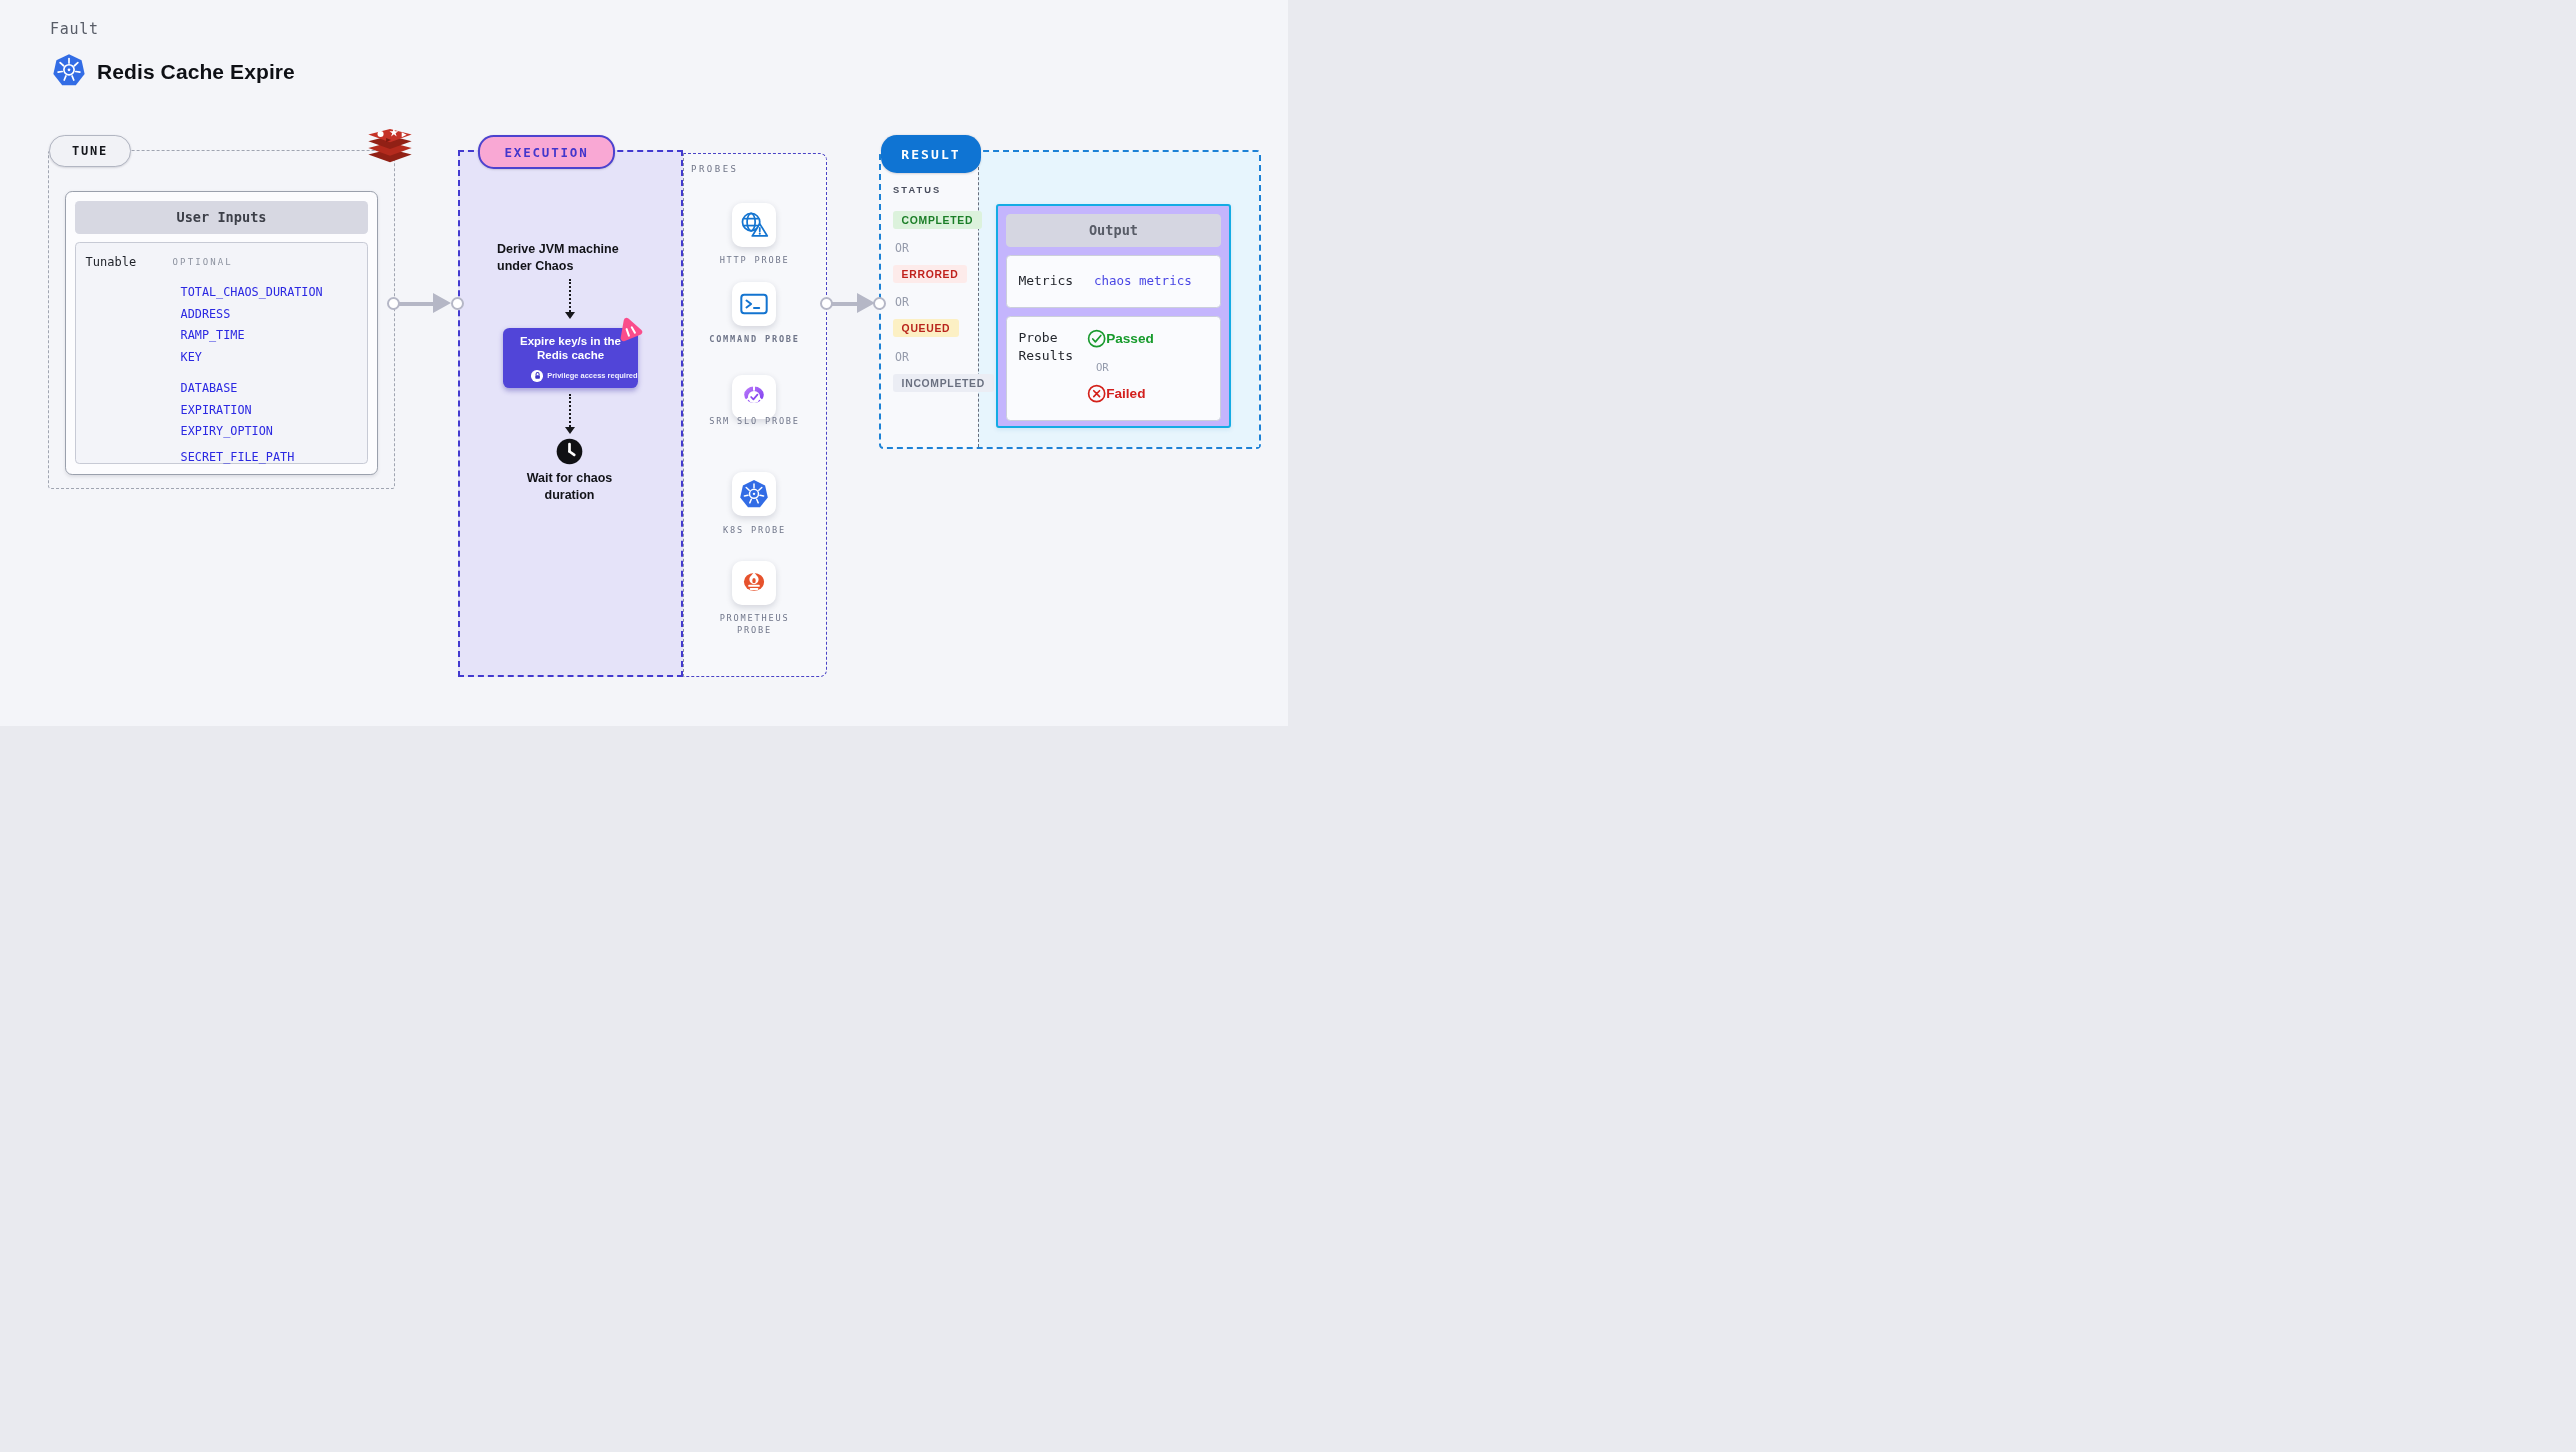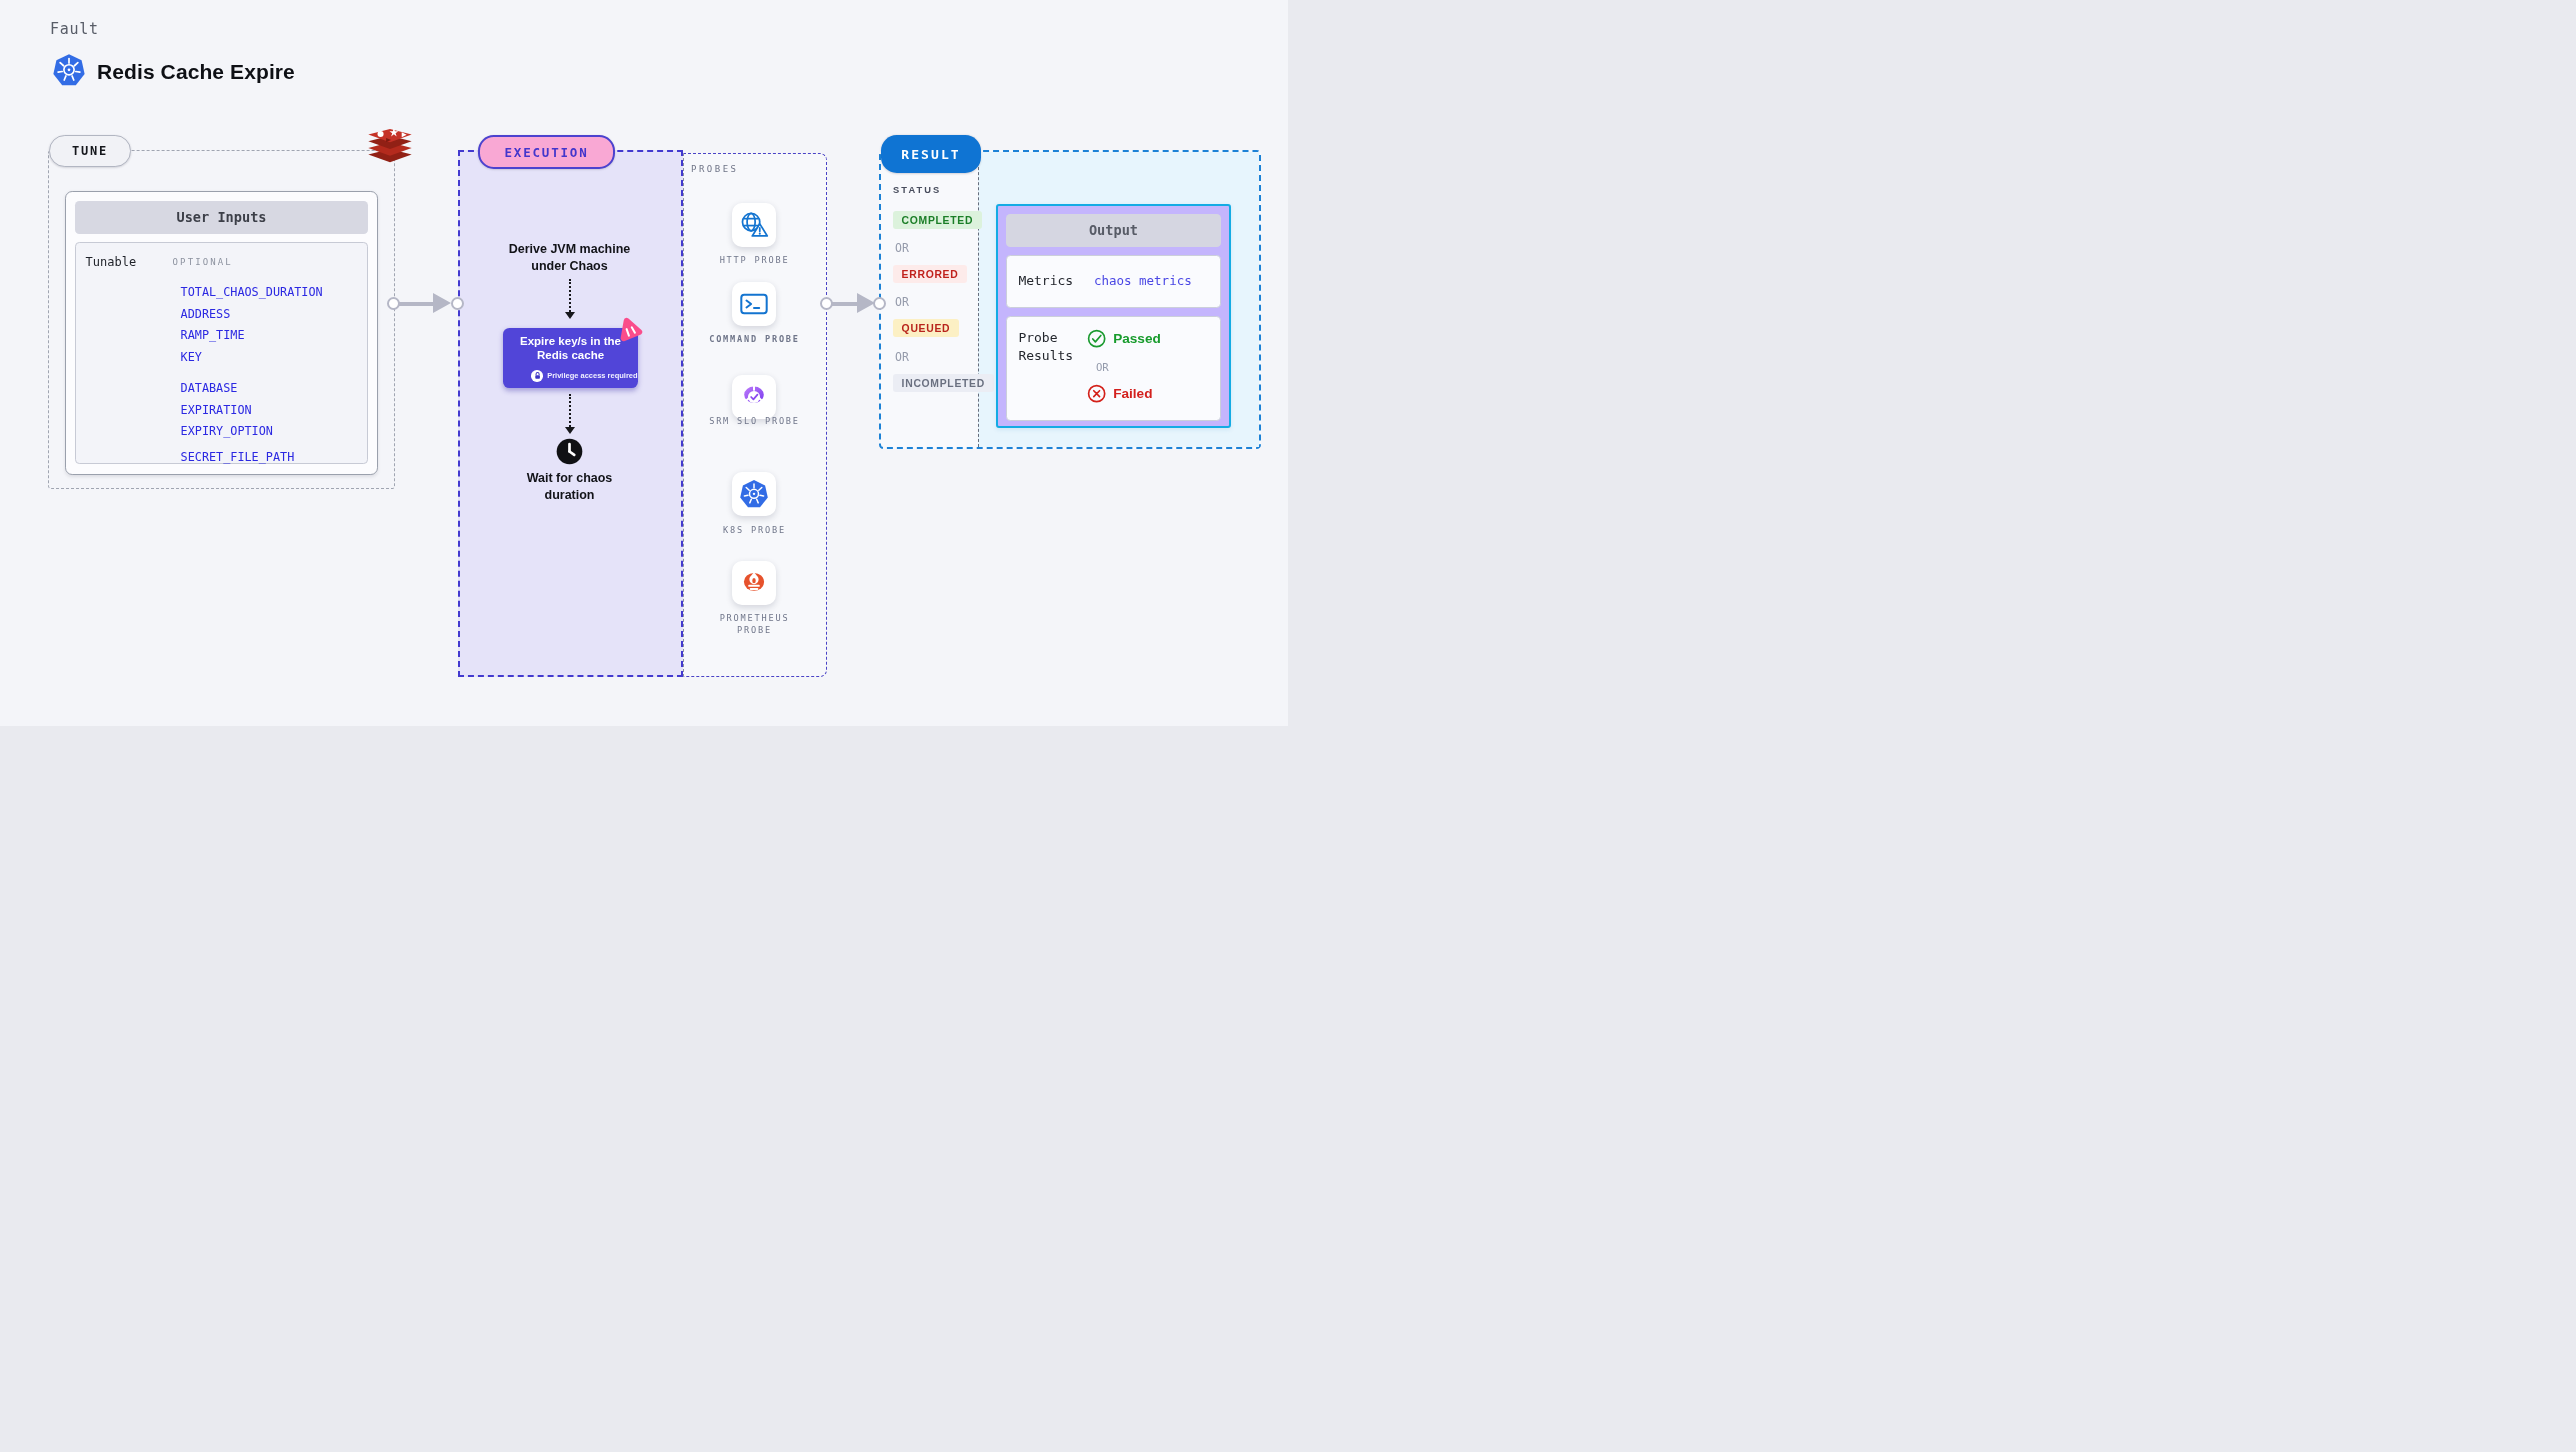--- a/index.html
+++ b/index.html
@@ -53,21 +53,21 @@
   #a2-ring-start{left:820px;top:297px;}
   #a2-line{left:830px;top:302px;width:29px;}
   #a2-head{left:857px;top:293px;}
   #a2-ring-end{left:873px;top:297px;}
 
   
   #execution-box{position:absolute;left:458px;top:150px;width:225px;height:527px;
                  background:#e5e3f9;border:2.1px dashed #4239cf;box-sizing:border-box;}
   #execution-pill{left:478px;top:135px;width:133px;height:30px;background:#f9a8d4;
                   border:2.1px solid #4c42cf;color:#4336cc;font-size:12.5px;}
-  #derive-step{position:absolute;left:497px;top:241px;width:145px;text-align:center;
+  #derive-step{position:absolute;left:497px;top:241px;width:145px;
                font-size:12.5px;font-weight:800;line-height:16.5px;color:#121318;}
   .dot-line{position:absolute;width:0;border-left:2.1px dotted #17181c;}
   .dot-head{position:absolute;width:0;height:0;border-left:5px solid transparent;
             border-right:5px solid transparent;border-top:7.2px solid #17181c;}
   #dotted-line-1{left:569px;top:279px;height:33px;}
   #dotted-head-1{left:565px;top:312px;}
   #dotted-line-2{left:569px;top:394px;height:33px;}
   #dotted-head-2{left:565px;top:427px;}
 
   #fault-box{position:absolute;left:503px;top:328px;width:135px;height:60px;background:#5145d8;
@@ -126,21 +126,21 @@
                border-radius:4.3px;display:flex;align-items:center;justify-content:center;
                font-size:13.6px;font-weight:600;color:#575b66;}
   .output-row{position:absolute;left:7.9px;width:215px;background:#fafbfe;border:1.1px solid #cbcfda;
               border-radius:4.3px;box-sizing:border-box;}
   #metrics-row{top:49px;height:53px;}
   #metrics-label{position:absolute;left:11.5px;top:17px;font-size:13px;color:#24272e;}
   #metrics-value{position:absolute;left:87px;top:17px;font-size:12.5px;color:#4a47e4;cursor:pointer;}
   #probe-results-row{top:110px;height:105px;}
   #probe-results-label{position:absolute;left:11.5px;top:11.5px;width:66px;font-size:13px;
                        line-height:18.6px;color:#24272e;}
-  .verdict{position:absolute;left:80px;display:flex;align-items:center;gap:7px;}
+  .verdict{position:absolute;left:80px;display:flex;align-items:center;gap:0;}
   .verdict svg{width:19.3px;height:19.3px;}
   #verdict-passed{top:11.5px;} #verdict-passed span{font-size:13.6px;font-weight:700;color:#179b2c;}
   #verdict-or{position:absolute;left:89px;top:44px;font-size:10.7px;color:#949bac;}
   #verdict-failed{top:67px;} #verdict-failed span{font-size:13.6px;font-weight:700;color:#d3201e;}
 </style>
 </head>
 <body>
 
 <div id="canvas">
 

